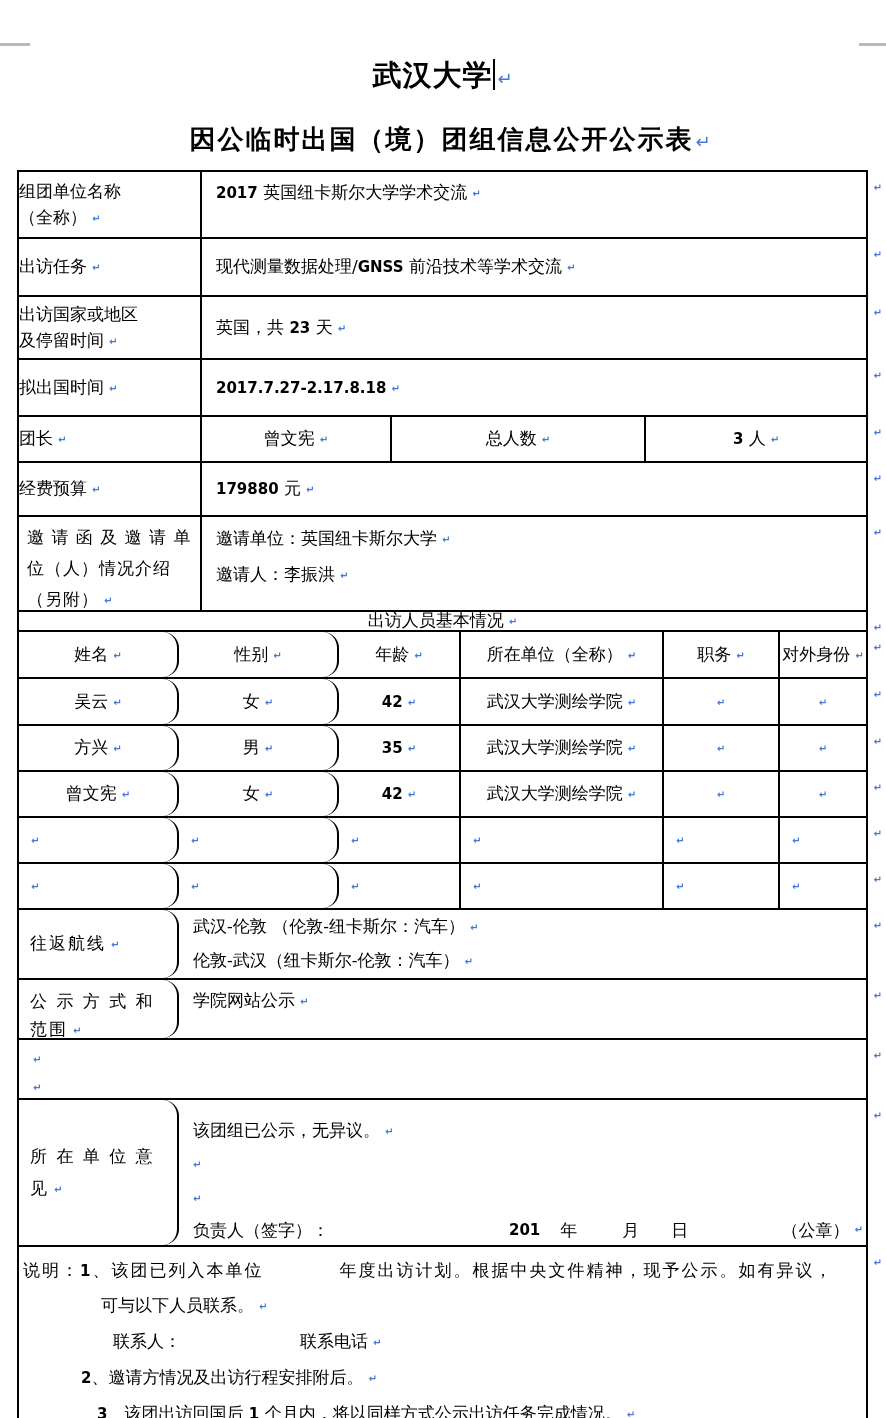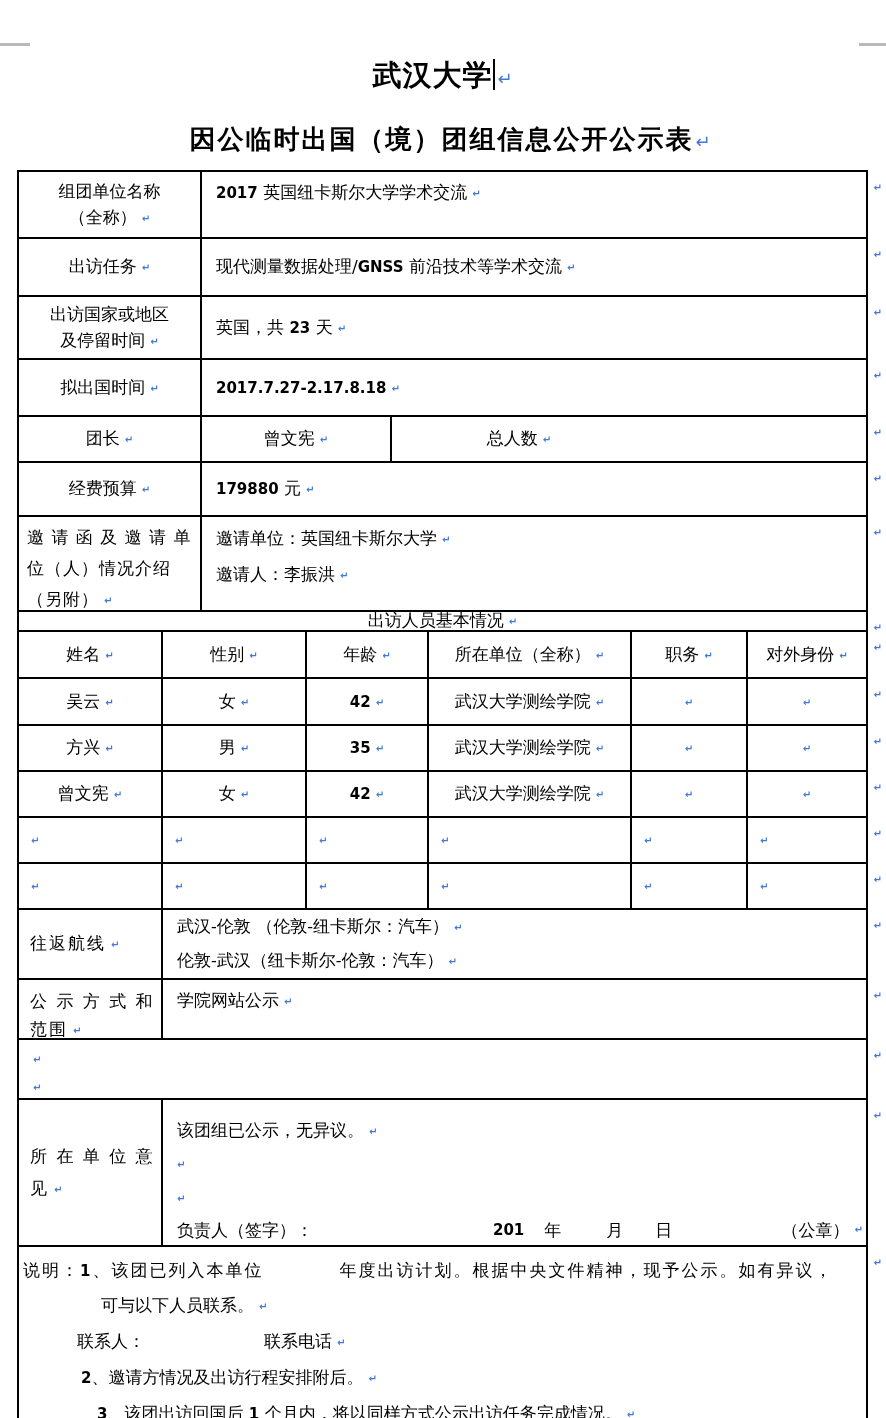--- a/index.html
+++ b/index.html
@@ -22,27 +22,27 @@
   .pmark{color:var(--mark);font-family:"DejaVu Sans","Liberation Sans",sans-serif;
          font-size:18px;font-weight:normal;margin-left:2px;}
 
   .tbl{position:absolute;left:17px;top:127px;width:851px;box-sizing:border-box;
        border:2px solid #000;}
   .row{display:flex;position:relative;border-top:2px solid #000;box-sizing:border-box;}
   .row:first-child{border-top:none;}
   .cell{box-sizing:border-box;border-right:2px solid #000;display:flex;
         flex-direction:column;justify-content:center;font-size:17px;line-height:26px;}
   .row > div.cell:last-of-type{border-right:none;}
-  .lab{text-align:center;}
+  .lab{text-align:left;}
   .labl{text-align:left;padding-left:11px;letter-spacing:2px;}
   .val{text-align:left;padding-left:14px;}
   .vtop{justify-content:flex-start;padding-top:7px;}
   .ctr{text-align:center;}
   .w183{width:183px;}.w190{width:190px;}.w254{width:254px;}
-  .w144{width:144px;}.w105{width:122px;}.w203{width:203px;}.w116{width:116px;}
+  .w144{width:160px;border-radius:16px;}.w105{width:122px;}.w203{width:203px;}.w116{width:116px;}
   .fx{flex:1;}
   .line{display:block;}
 
   .lt{font-family:"DejaVu Sans","Liberation Sans",sans-serif;font-weight:bold;font-size:15px;}
   .cm{color:var(--mark);font-family:"DejaVu Sans","Liberation Sans",sans-serif;
       font-size:10px;font-weight:bold;margin-left:5px;vertical-align:1px;}
   .rm{position:absolute;right:-16px;top:10px;margin-left:0;}
   .cm.only{margin-left:0;}
 
   .inv-lab{line-height:31px;padding-top:5px;letter-spacing:2px;}
@@ -54,21 +54,21 @@
   .sp0{}
   .sp1{margin-left:180px;}
   .sp2{margin-left:20px;}
   .sp3{margin-left:45px;}
   .sp4{margin-left:32px;}
   .sp5{margin-left:auto;}
   .notes{font-size:17px;}
   .notes .line{white-space:pre-wrap;line-height:34px;}
   .notes .n0{letter-spacing:2px;padding-left:4px;padding-top:6px;}
   .notes .n1{padding-left:82px;}
-  .notes .n2{padding-left:58px;}
+  .notes .n2{padding-left:94px;}
   .notes .n3{padding-left:62px;}
   .notes .n4{padding-left:78px;}
   .notes .n5{padding-left:18px;line-height:22px;}
   .om{position:absolute;left:34px;top:1407px;margin-left:0;}
 </style>
 </head>
 <body style="--mark: #4179d4; --edge: #b9b9b9;">
 
 <div class="page">
   <div class="edge edge-l"></div>
@@ -127,20 +127,23 @@
 
     <div class="row" style="height:46px">
       <div class="cell lab w183">
         <div class="line"><span>团长</span><span class="cm">↵</span></div>
       </div>
       <div class="cell ctr w190">
         <div class="line"><span>曾文宪</span><span class="cm">↵</span></div>
       </div>
       <div class="cell ctr w254">
         <div class="line"><span>总人数</span><span class="cm">↵</span></div>
+      </div>
+      <div class="cell ctr fx">
+        <div class="line"><span><span class="lt">3</span> 人</span><span class="cm">↵</span></div>
       </div>
       <span class="cm rm">↵</span>
     </div>
 
     <div class="row" style="height:54px">
       <div class="cell lab w183">
         <div class="line"><span>经费预算</span><span class="cm">↵</span></div>
       </div>
       <div class="cell val fx">
         <div class="line"><span><span class="lt">179880</span> 元</span><span class="cm">↵</span></div>

